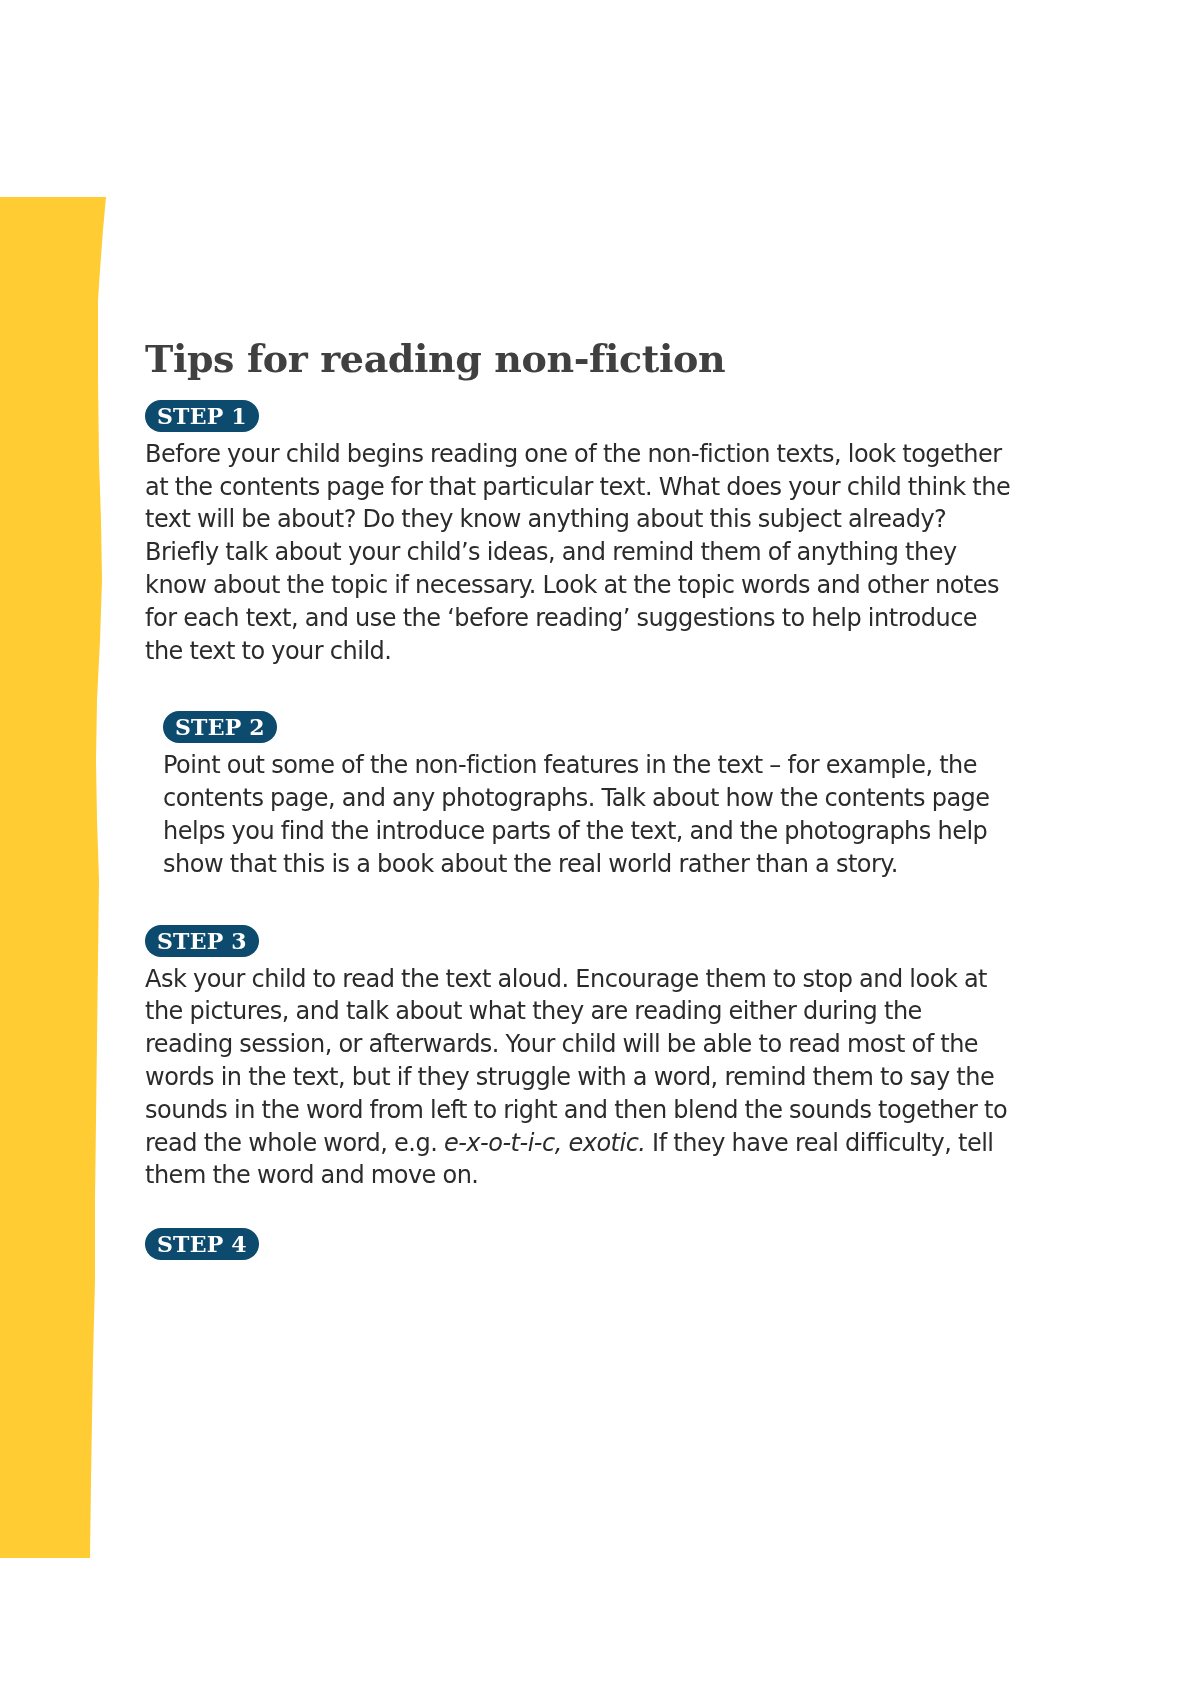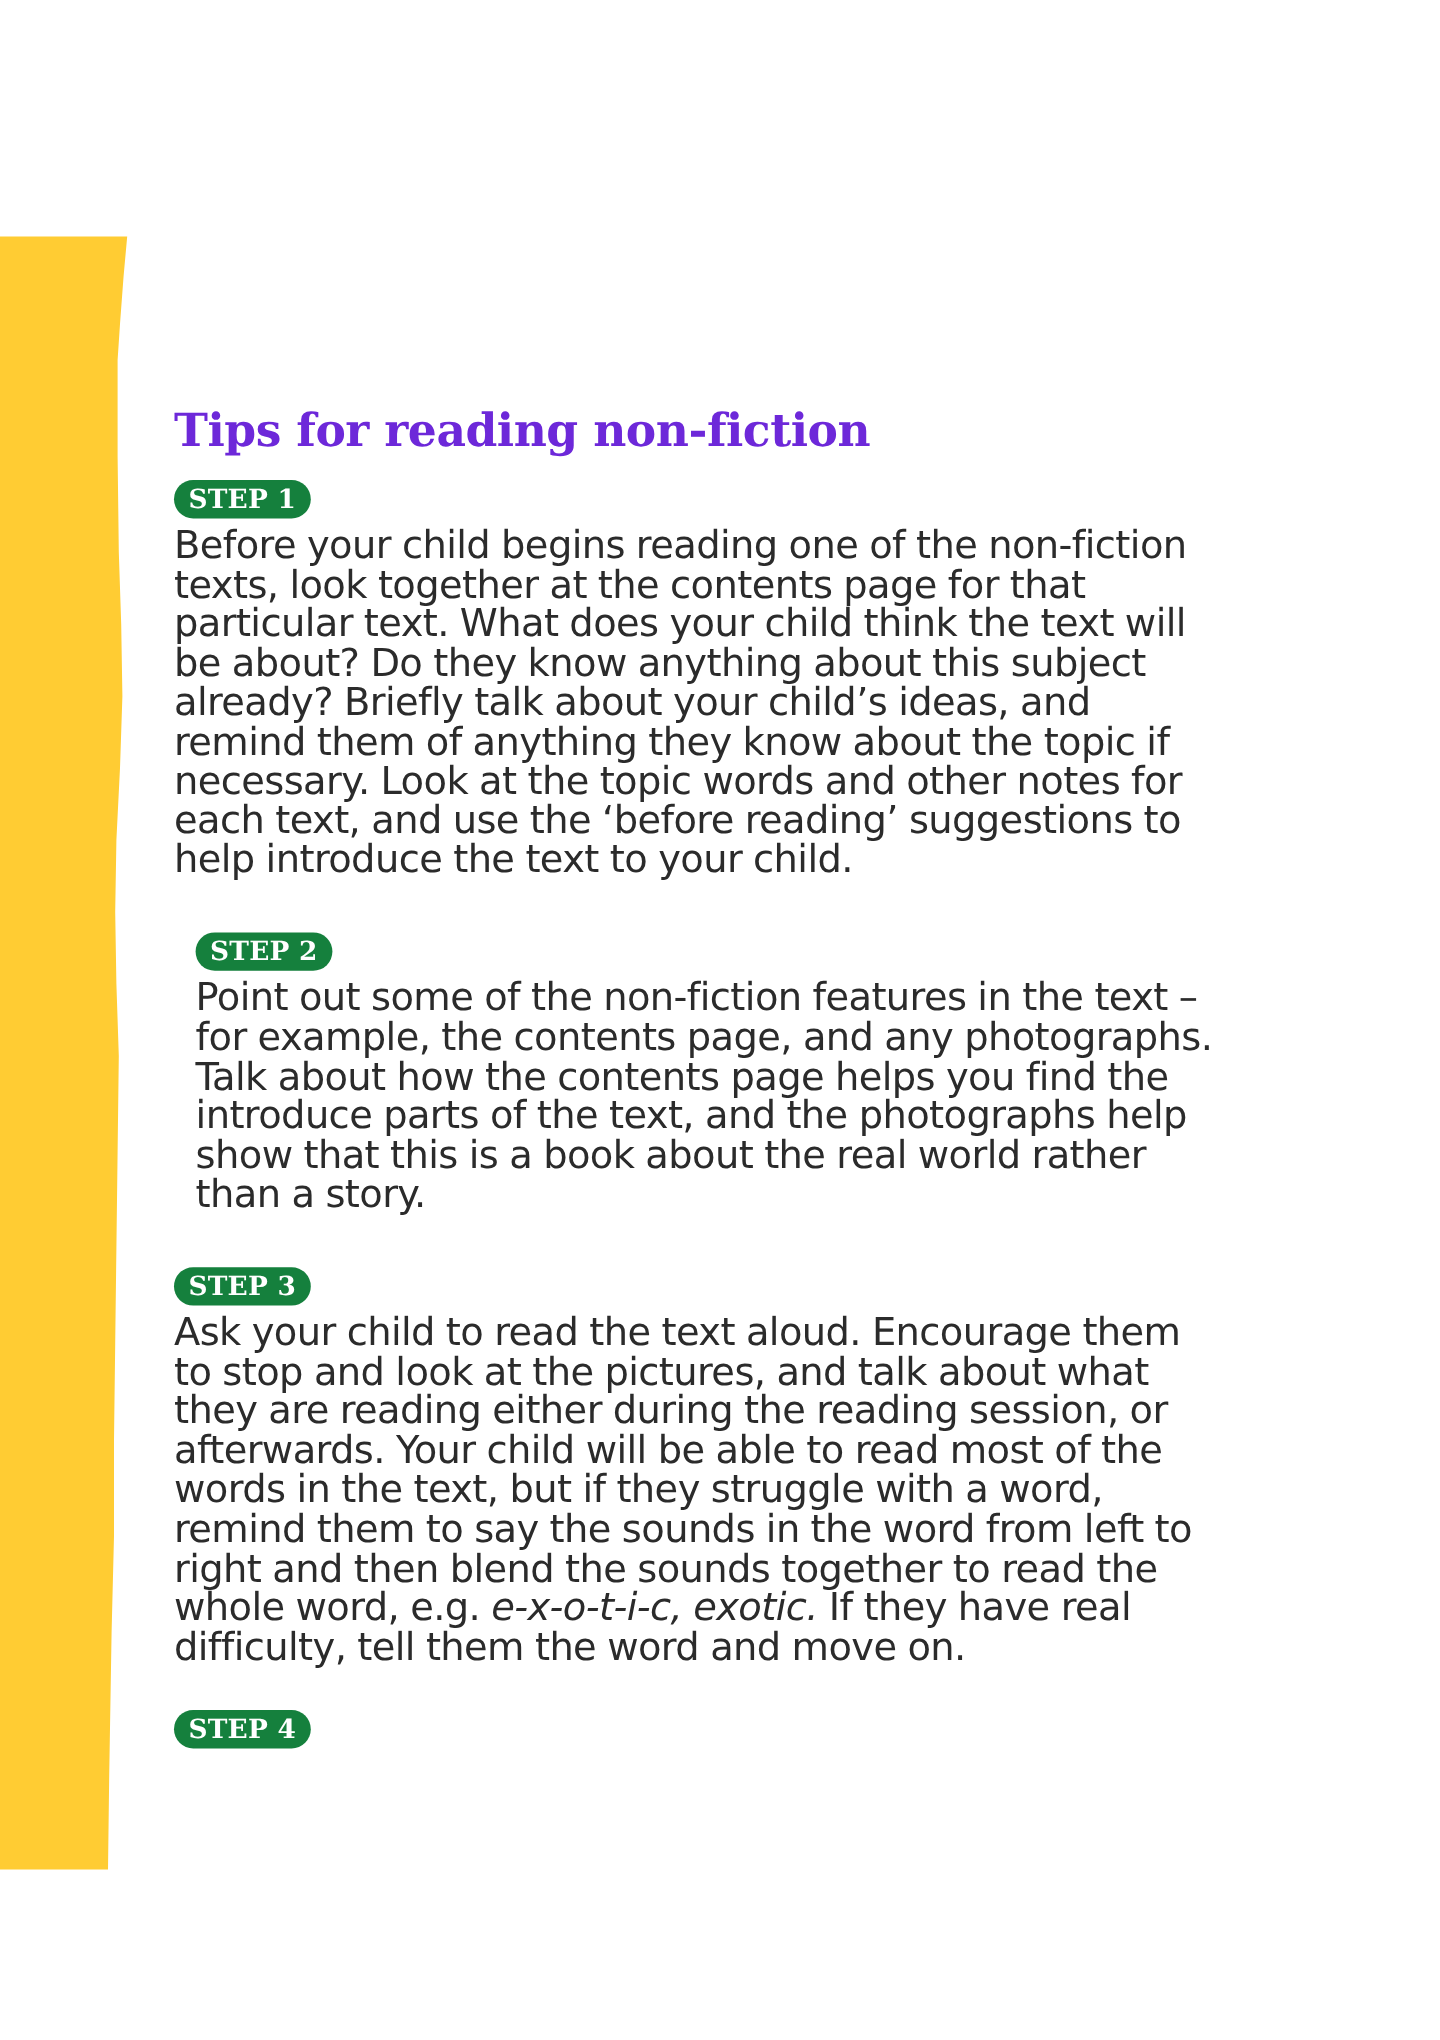--- a/index.html
+++ b/index.html
@@ -1,31 +1,31 @@
 <!DOCTYPE html>
 <html><head>
   <meta charset="utf-8">
   <style>
     html, body { margin: 0; padding: 0; background: #ffffff; }
     body { width: 1200px; height: 1700px; position: relative; overflow: hidden; }
     .band { position: absolute; left: 0; top: 0; width: 1200px; height: 1700px; pointer-events: none; }
     .content { position: absolute; left: 145px; top: 338px; width: 870px; }
     .title {
       font-family: "DejaVu Serif", serif; font-weight: bold; font-size: 38px;
-      color: #6d28d9; margin: 0; line-height: 1.1; letter-spacing: -0.4px;
+      color: #404040; margin: 0; line-height: 1.1; letter-spacing: -0.4px;
     }
     .step { margin: 0; }
     .pill {
-      display: inline-block; background: #15803d; color: #ffffff;
+      display: inline-block; background: #0c4a6e; color: #ffffff;
       font-family: "DejaVu Serif", serif; font-weight: bold; font-size: 22px;
       line-height: 32px; height: 32px; padding: 0 12px; border-radius: 16px;
       letter-spacing: 0.2px; margin-top: 0;
     }
     .body {
-      font-family: "DejaVu Sans", sans-serif; font-size: 32px; line-height: 32.8px;
+      font-family: "DejaVu Sans", sans-serif; font-size: 24px; line-height: 32.8px;
       color: #2b2b2b; margin: 6px 0 0 0; letter-spacing: -0.5px; word-spacing: -0.5px;
     }
     .body i { font-style: oblique; }
   </style>
 </head>
 <body>
 
 <svg class="band" viewBox="0 0 1200 1700" xmlns="http://www.w3.org/2000/svg">
   <path d="M0,197 L106,197 L103,230 L100,270 L98,300 L98,380 L99,460 L101,520 L102,580 L100,640 L97,700 L96,760 L97,820 L99,880 L98,960 L97,1040 L96,1120 L95,1200 L95,1280 L93,1360 L92,1420 L91,1480 L90,1558 L0,1558 Z" fill="#ffcc33"></path>
 </svg>

